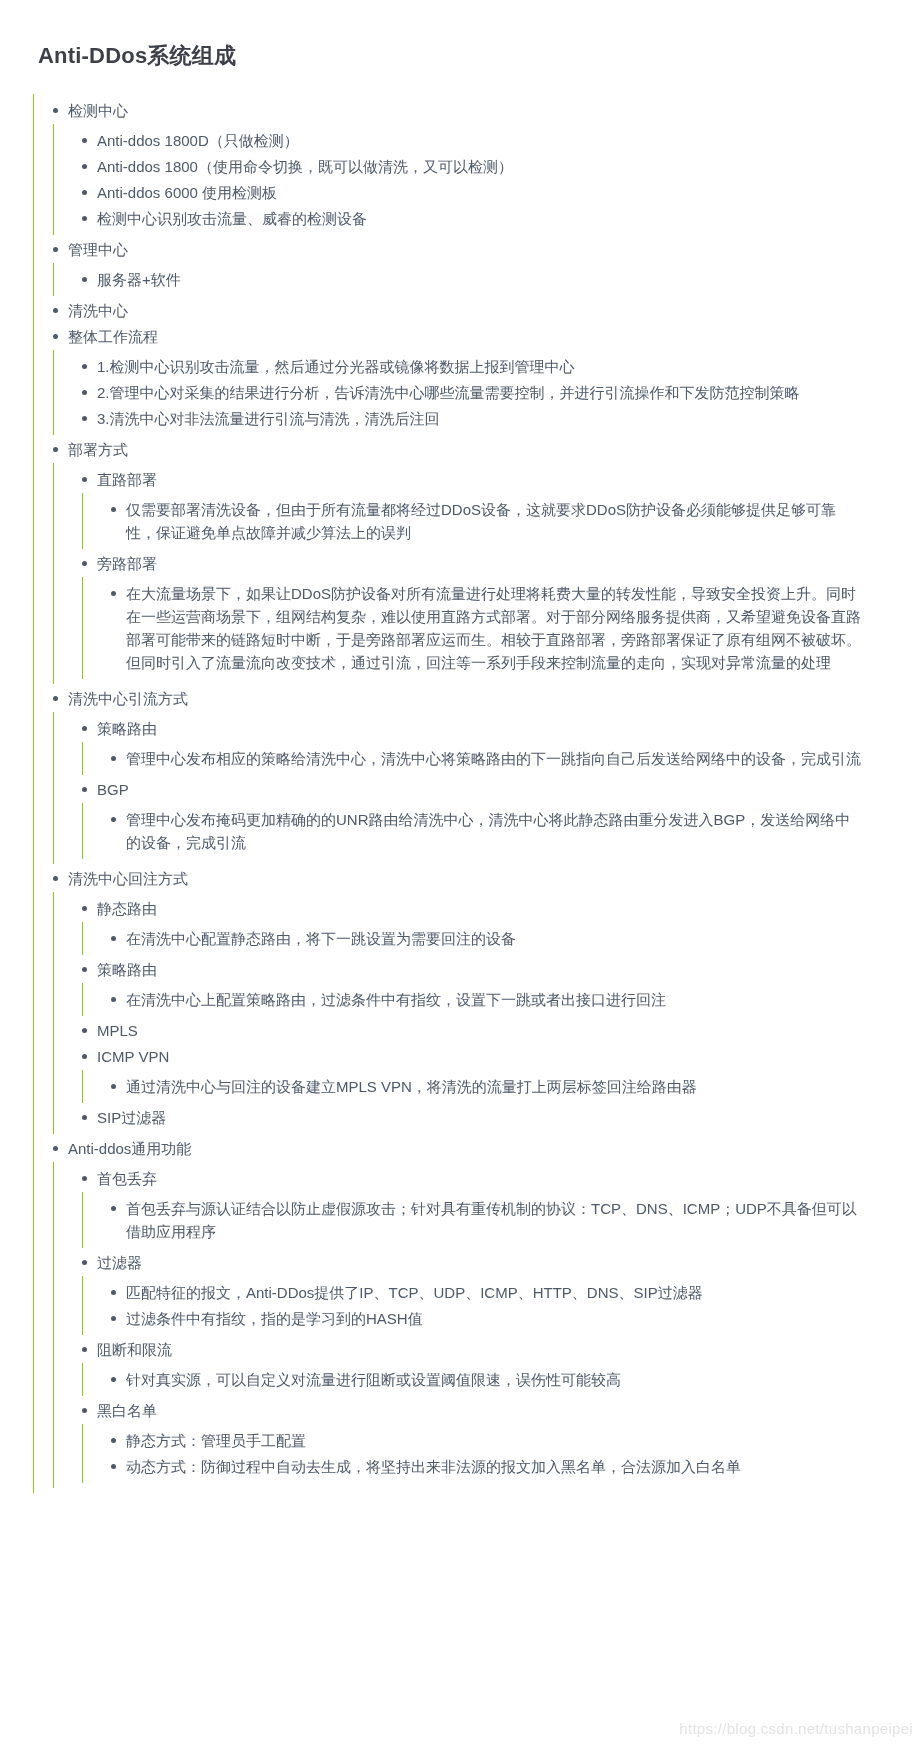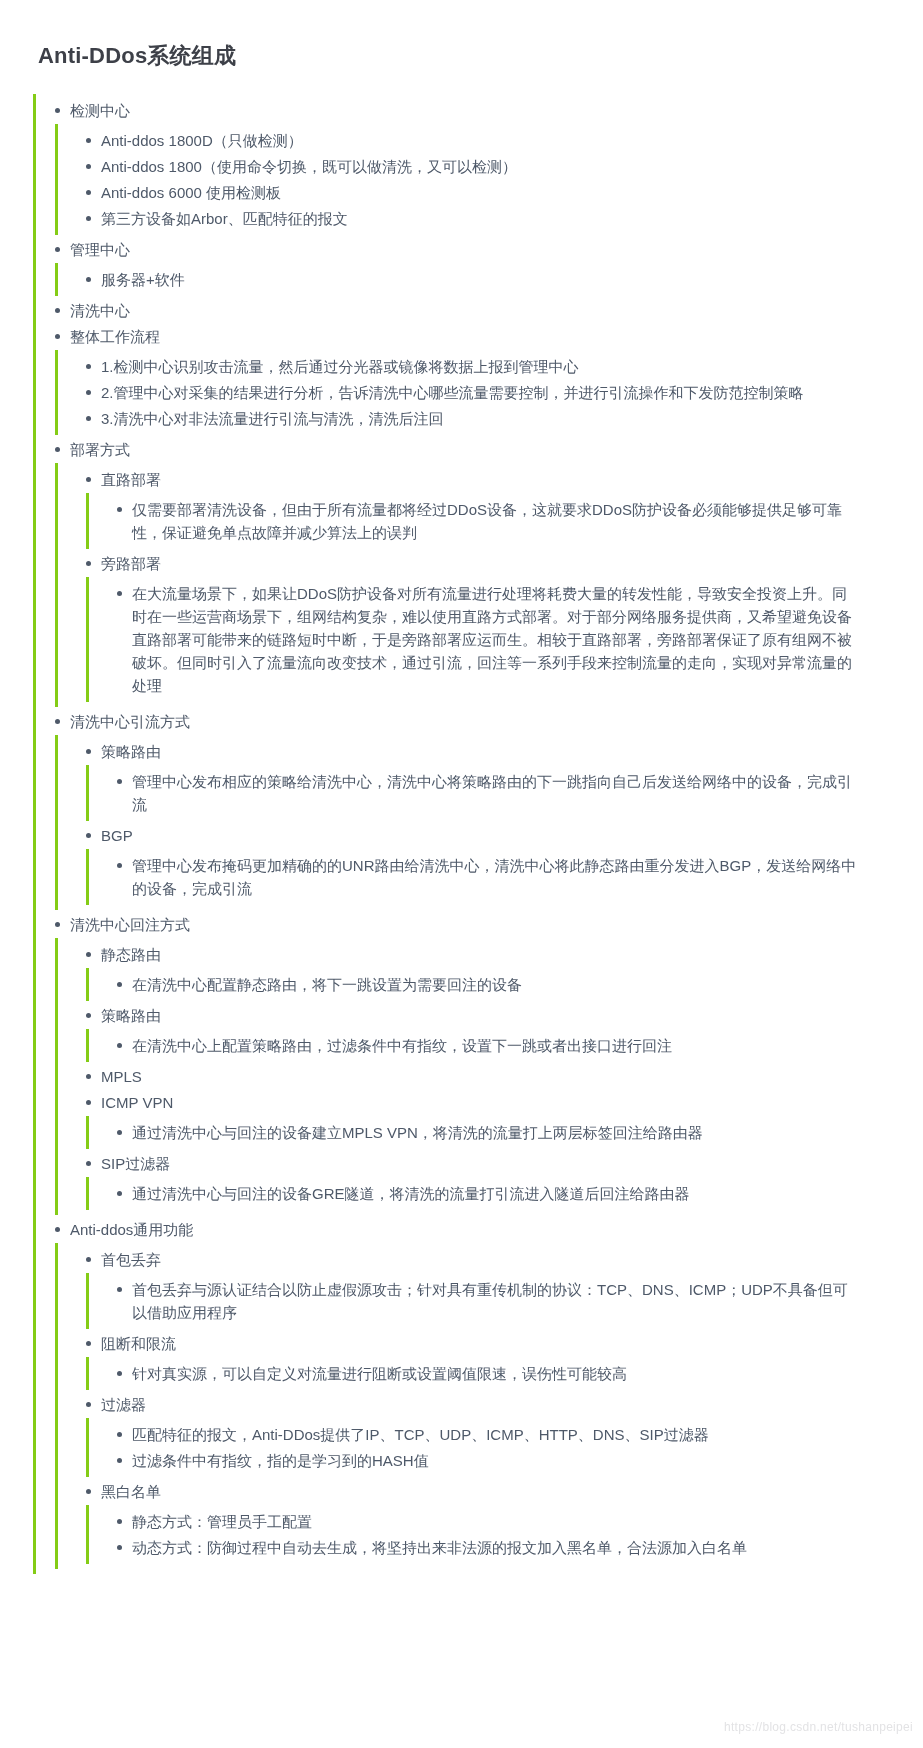--- a/index.html
+++ b/index.html
@@ -22,21 +22,21 @@
     font-size: 22px;
     line-height: 28px;
     font-weight: 600;
     color: #3d4048;
     letter-spacing: 0.2px;
   }
   
   .outline-ul {
     list-style: none;
     margin: 0;
-    border-left: 3px solid #84cc16;
+    border-left: 1px solid #84cc16;
   }
   .outline-ul.root {
     padding: 2px 0 2px 34px;
   }
   .outline-ul.sub {
     padding: 2px 0 2px 43px;
     margin: 2px 16px 2px -15px;
   }
   .outline-li {
     position: relative;
@@ -56,38 +56,38 @@
     background: #4e5969;
   }
   .li-text {
     display: inline;
     word-break: break-word;
   }
   .watermark {
     position: absolute;
     right: 10px;
     top: 1720px;
-    font-size: 12px;
+    font-size: 15px;
     color: #e3e3e5;
     letter-spacing: 0.3px;
     white-space: nowrap;
   }
 </style>
 </head>
 <body>
 
 <div class="page">
   <h1 class="article-title">Anti-DDos系统组成</h1>
   <div id="outline-root">
       <ul class="outline-ul root">
         <li class="outline-li"><span class="li-text">检测中心</span><ul class="outline-ul sub">
             <li class="outline-li"><span class="li-text">Anti-ddos 1800D（只做检测）</span></li>
             <li class="outline-li"><span class="li-text">Anti-ddos 1800（使用命令切换，既可以做清洗，又可以检测）</span></li>
             <li class="outline-li"><span class="li-text">Anti-ddos 6000 使用检测板</span></li>
-            <li class="outline-li"><span class="li-text">第三方设备如Arbor、匹配特征的报文</span></li>
+            <li class="outline-li"><span class="li-text">检测中心识别攻击流量、威睿的检测设备</span></li>
           </ul></li>
         <li class="outline-li"><span class="li-text">管理中心</span><ul class="outline-ul sub">
             <li class="outline-li"><span class="li-text">服务器+软件</span></li>
           </ul></li>
         <li class="outline-li"><span class="li-text">清洗中心</span></li>
         <li class="outline-li"><span class="li-text">整体工作流程</span><ul class="outline-ul sub">
             <li class="outline-li"><span class="li-text">1.检测中心识别攻击流量，然后通过分光器或镜像将数据上报到管理中心</span></li>
             <li class="outline-li"><span class="li-text">2.管理中心对采集的结果进行分析，告诉清洗中心哪些流量需要控制，并进行引流操作和下发防范控制策略</span></li>
             <li class="outline-li"><span class="li-text">3.清洗中心对非法流量进行引流与清洗，清洗后注回</span></li>
           </ul></li>
@@ -111,34 +111,32 @@
             <li class="outline-li"><span class="li-text">静态路由</span><ul class="outline-ul sub">
                 <li class="outline-li"><span class="li-text">在清洗中心配置静态路由，将下一跳设置为需要回注的设备</span></li>
               </ul></li>
             <li class="outline-li"><span class="li-text">策略路由</span><ul class="outline-ul sub">
                 <li class="outline-li"><span class="li-text">在清洗中心上配置策略路由，过滤条件中有指纹，设置下一跳或者出接口进行回注</span></li>
               </ul></li>
             <li class="outline-li"><span class="li-text">MPLS</span></li>
             <li class="outline-li"><span class="li-text">ICMP VPN</span><ul class="outline-ul sub">
                 <li class="outline-li"><span class="li-text">通过清洗中心与回注的设备建立MPLS VPN，将清洗的流量打上两层标签回注给路由器</span></li>
               </ul></li>
-            <li class="outline-li"><span class="li-text">SIP过滤器</span><ul class="outline-ul sub">
-                <li class="outline-li"><span class="li-text">通过清洗中心与回注的设备GRE隧道，将清洗的流量打引流进入隧道后回注给路由器</span></li>
-              </ul></li>
+            <li class="outline-li"><span class="li-text">SIP过滤器</span></li>
           </ul></li>
         <li class="outline-li"><span class="li-text">Anti-ddos通用功能</span><ul class="outline-ul sub">
             <li class="outline-li"><span class="li-text">首包丢弃</span><ul class="outline-ul sub">
                 <li class="outline-li"><span class="li-text">首包丢弃与源认证结合以防止虚假源攻击；针对具有重传机制的协议：TCP、DNS、ICMP；UDP不具备但可以借助应用程序</span></li>
               </ul></li>
-            <li class="outline-li"><span class="li-text">阻断和限流</span><ul class="outline-ul sub">
-                <li class="outline-li"><span class="li-text">针对真实源，可以自定义对流量进行阻断或设置阈值限速，误伤性可能较高</span></li>
-              </ul></li>
             <li class="outline-li"><span class="li-text">过滤器</span><ul class="outline-ul sub">
                 <li class="outline-li"><span class="li-text">匹配特征的报文，Anti-DDos提供了IP、TCP、UDP、ICMP、HTTP、DNS、SIP过滤器</span></li>
                 <li class="outline-li"><span class="li-text">过滤条件中有指纹，指的是学习到的HASH值</span></li>
+              </ul></li>
+            <li class="outline-li"><span class="li-text">阻断和限流</span><ul class="outline-ul sub">
+                <li class="outline-li"><span class="li-text">针对真实源，可以自定义对流量进行阻断或设置阈值限速，误伤性可能较高</span></li>
               </ul></li>
             <li class="outline-li"><span class="li-text">黑白名单</span><ul class="outline-ul sub">
                 <li class="outline-li"><span class="li-text">静态方式：管理员手工配置</span></li>
                 <li class="outline-li"><span class="li-text">动态方式：防御过程中自动去生成，将坚持出来非法源的报文加入黑名单，合法源加入白名单</span></li>
               </ul></li>
           </ul></li>
       </ul>
     </div>
 </div>
 

